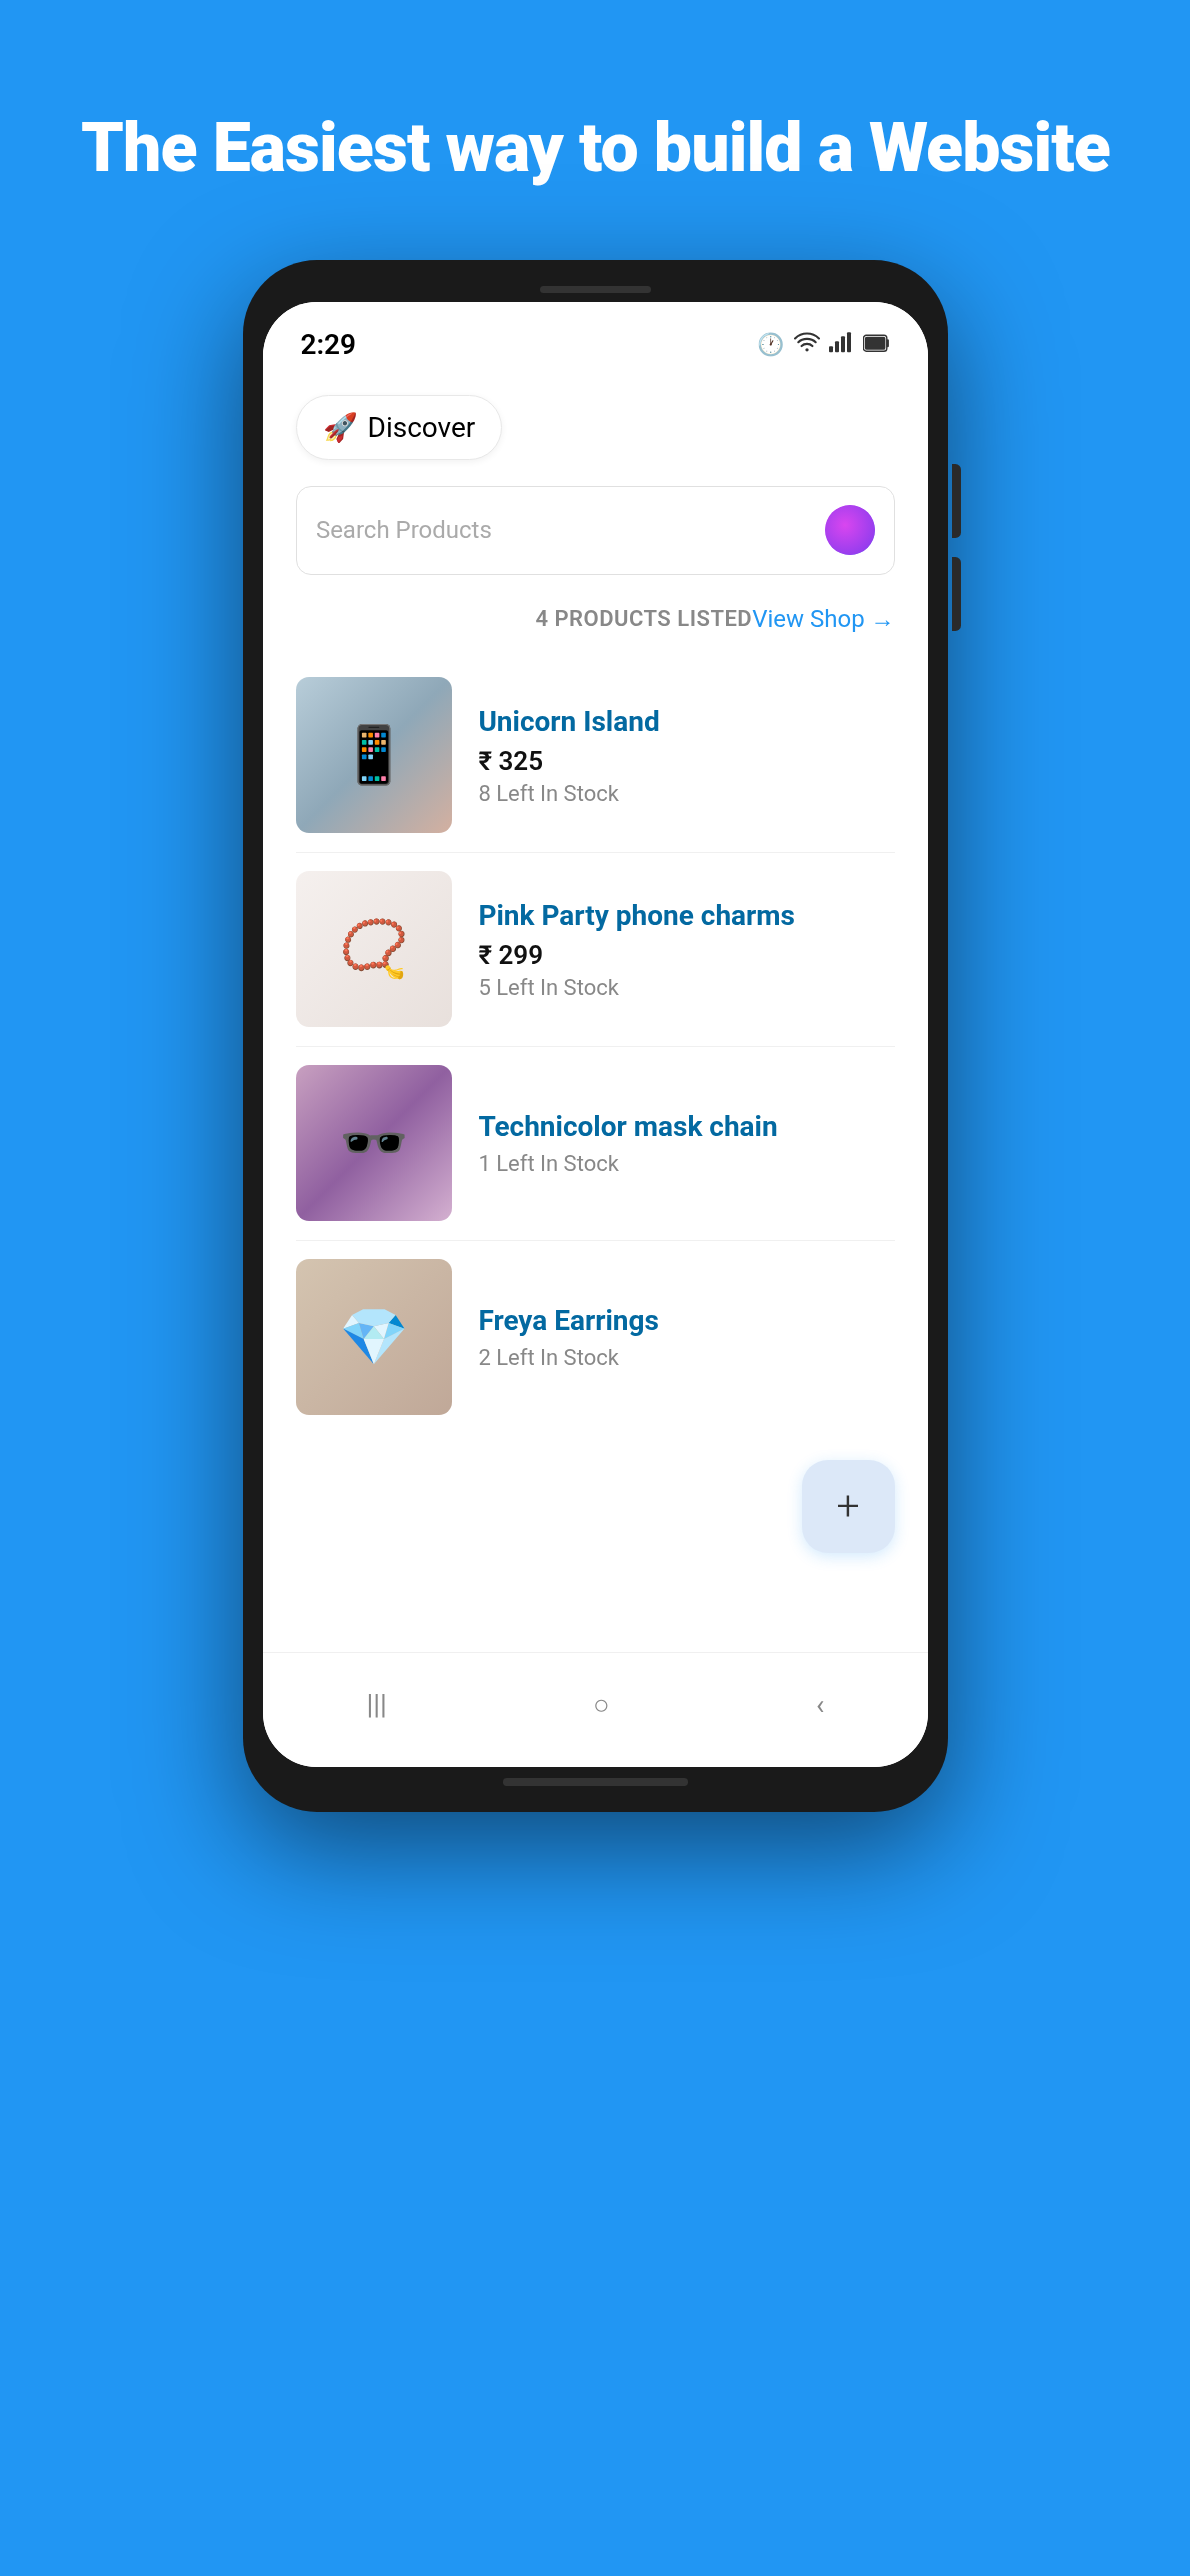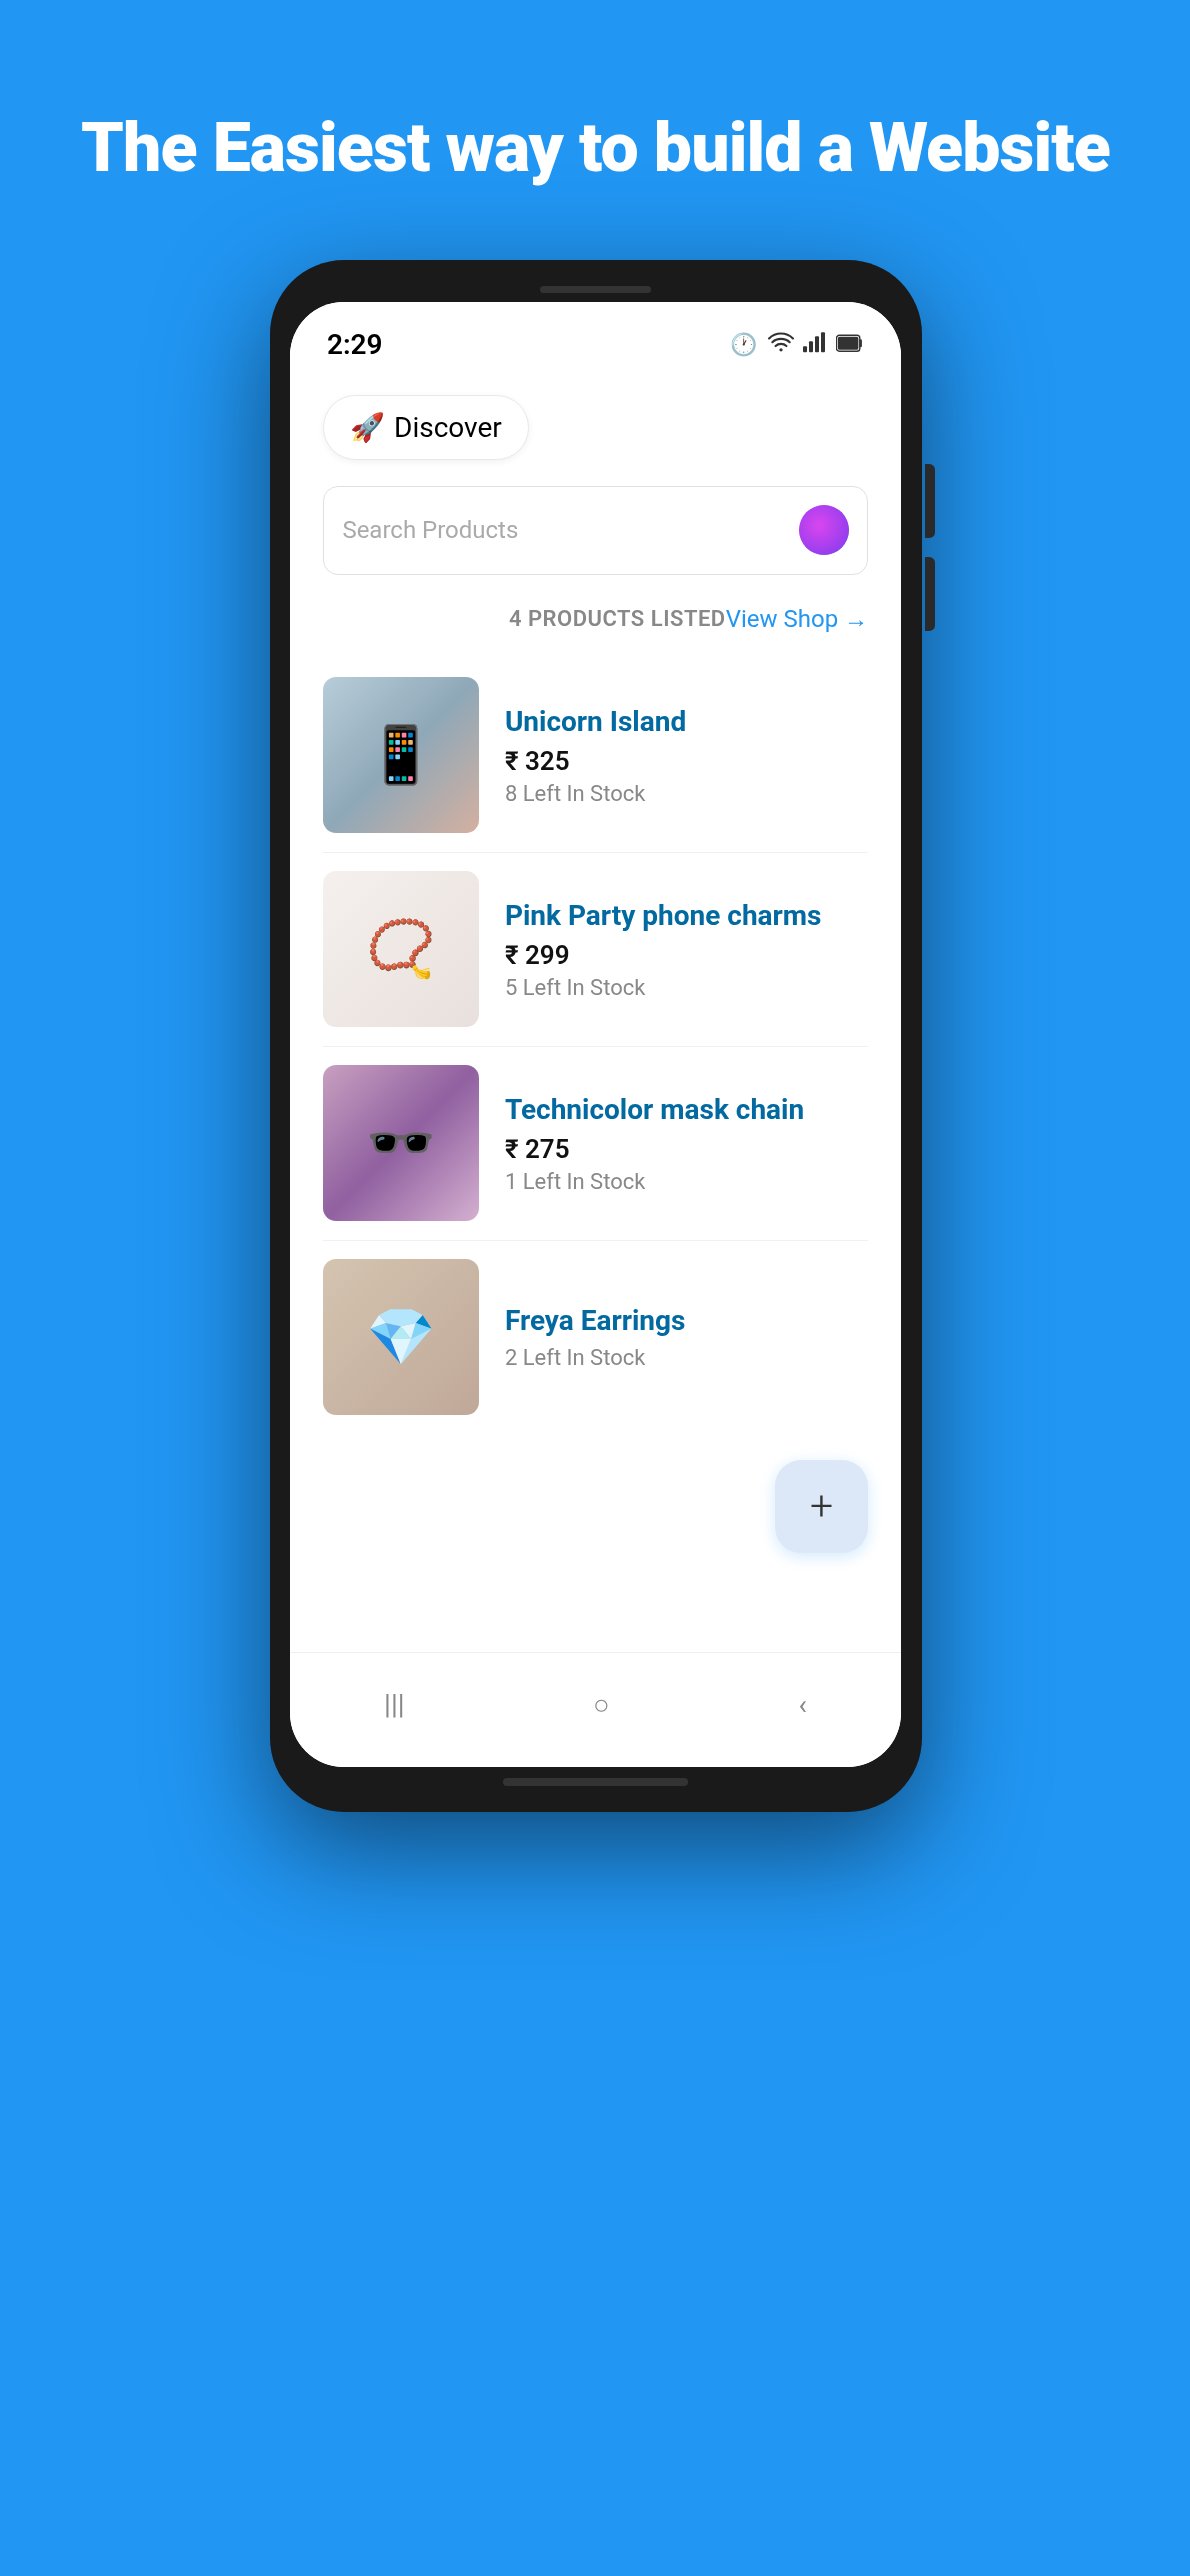--- a/index.html
+++ b/index.html
@@ -21,21 +21,21 @@
       font-weight: 900;
       text-align: center;
       line-height: 1.1;
       padding: 111px 74px 74px;
       letter-spacing: -0.9px;
     }
 
     
     .phone-wrapper {
       position: relative;
-      width: 652px;
+      width: 705px;
       margin: 0 auto;
     }
 
     .phone-frame {
       background: #1a1a1a;
       border-radius: 74px;
       padding: 26px 20.4px 26px;
       box-shadow: 0 37px 111px rgba(0,0,0,0.5);
       position: relative;
     }
@@ -437,21 +437,20 @@
               <div class="product-name">Pink Party phone charms</div>
               <div class="product-price">₹ 299</div>
               <div class="product-stock">5 Left In Stock</div>
             </div>
           </div>
 
           <div class="product-item">
             <div class="product-image img-technicolor"></div>
             <div class="product-info">
               <div class="product-name">Technicolor mask chain</div>
-              <div class="product-price">₹ 275</div>
               <div class="product-stock">1 Left In Stock</div>
             </div>
           </div>
 
           <div class="product-item">
             <div class="product-image img-freya"></div>
             <div class="product-info">
               <div class="product-name">Freya Earrings</div>
               <div class="product-stock">2 Left In Stock</div>
             </div>

